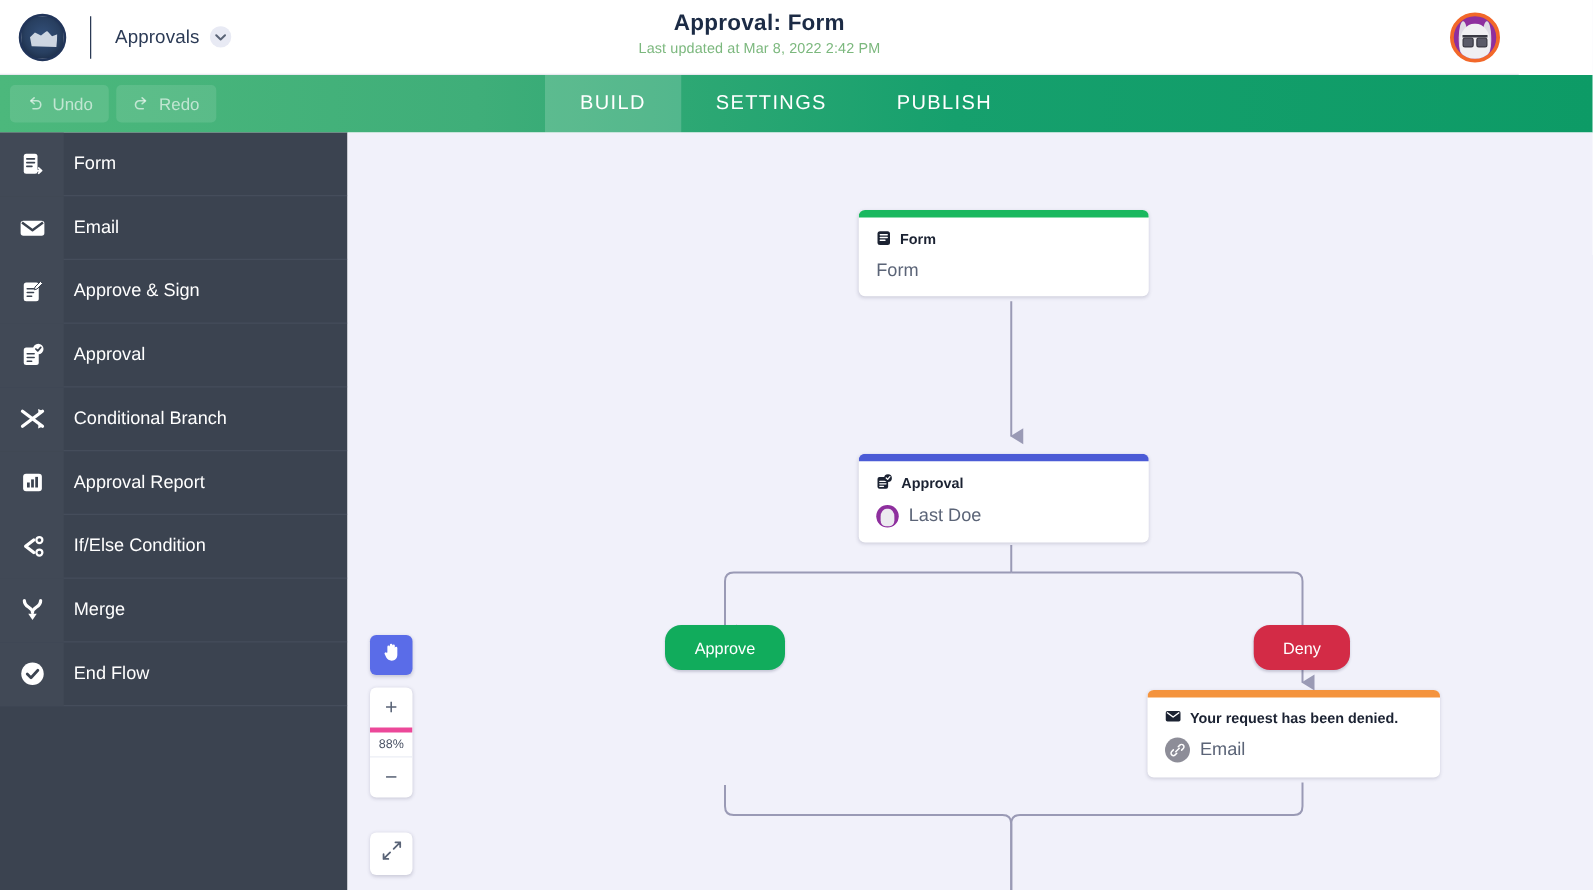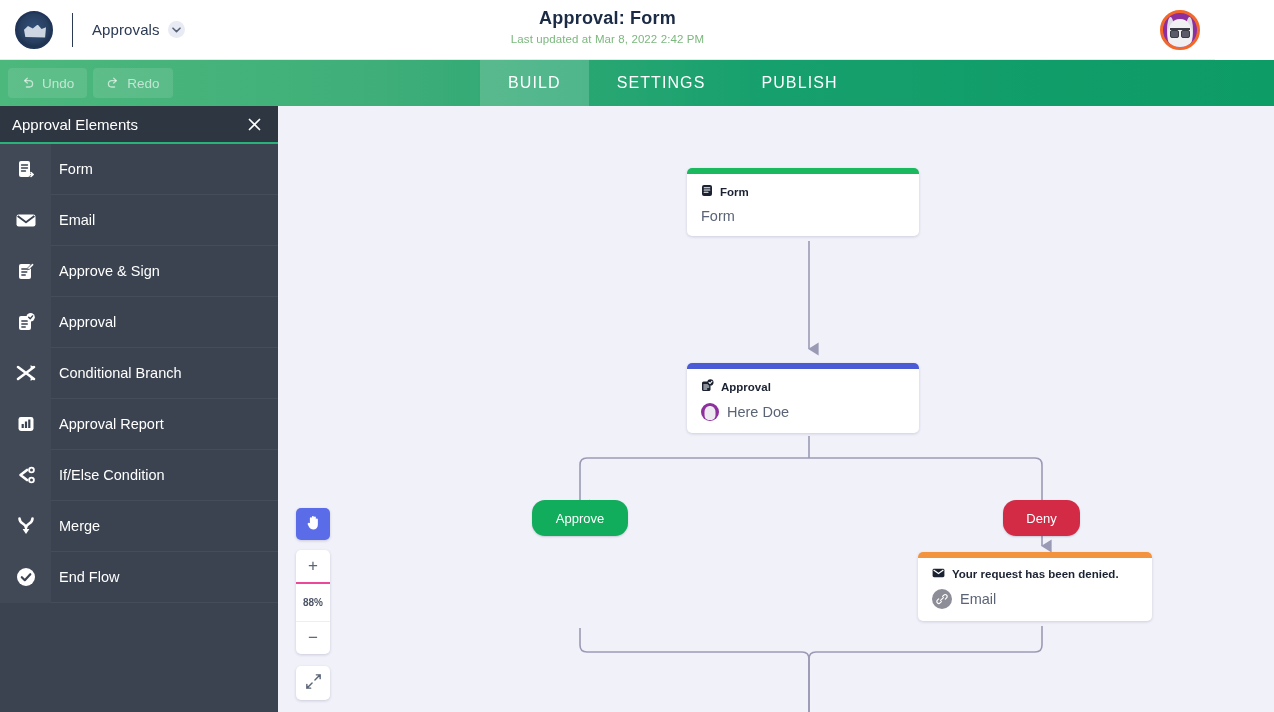--- a/index.html
+++ b/index.html
@@ -113,21 +113,21 @@
   .hist-btn svg { display: block; }
   .nav-tabs {
     position: absolute; left: 436px; top: 0;
     height: 46px; display: flex;
   }
   .nav-tab {
     height: 46px; display: flex; align-items: center; justify-content: center;
     color: #ffffff; font-size: 16px; letter-spacing: 1.1px;
     padding: 0 28px; cursor: pointer;
   }
-  .nav-tab.active { background: rgba(255,255,255,.18); margin-left: 44px; }
+  .nav-tab.active { background: rgba(255,255,255,.18); }
 
   
   .sidebar {
     position: absolute; left: 0; top: 106px;
     width: 278px; height: 606px;
     background: #3b4350;
     overflow: hidden;
   }
   .sb-header {
     height: 38px; background: #2e3642;
@@ -225,23 +225,23 @@
     position: absolute; left: 296px; top: 550px;
     width: 34px; border-radius: 5px; background: #ffffff;
     box-shadow: 0 1px 3px rgba(40,40,80,.18);
     overflow: hidden;
   }
   .zoom-btn {
     height: 32px; display: flex; align-items: center; justify-content: center;
     font-size: 17px; color: #5a6477; cursor: pointer;
   }
   .zoom-level {
-    height: 40px; display: flex; align-items: center; justify-content: center;
-    font-size: 10px; color: #4c5466; font-weight: bold;
-    border-top: 2px solid #ec4899; border-bottom: 1px solid #eceef5;
+    height: 24px; display: flex; align-items: center; justify-content: center;
+    font-size: 10px; color: #4c5466; font-weight: normal;
+    border-top: 4px solid #ec4899; border-bottom: 1px solid #eceef5;
     cursor: default;
   }
   .fit-btn {
     position: absolute; left: 296px; top: 666px;
     width: 34px; height: 34px; border-radius: 5px; background: #ffffff;
     box-shadow: 0 1px 3px rgba(40,40,80,.18);
     display: flex; align-items: center; justify-content: center;
     cursor: pointer;
   }
 </style>
@@ -290,28 +290,20 @@
   </div>
 
   <div class="nav-tabs">
     <div class="nav-tab active">BUILD</div>
     <div class="nav-tab">SETTINGS</div>
     <div class="nav-tab">PUBLISH</div>
   </div>
 </div>
 
 <div class="sidebar">
-  <div class="sb-header">
-    <span class="sb-title">Approval Elements</span>
-    <span class="sb-close">
-      <svg width="15" height="15" viewBox="0 0 15 15">
-          <path d="M2.5 2.5 L12.5 12.5 M12.5 2.5 L2.5 12.5" stroke="#ffffff" stroke-width="1.7" stroke-linecap="round"></path>
-        </svg>
-    </span>
-  </div>
   <div class="sb-list">
 
     <div class="sb-item">
       <span class="sb-icon">
         <svg width="22" height="22" viewBox="0 0 22 22">
             <rect x="4" y="3" width="11" height="16" rx="2" fill="#ffffff"></rect>
             <path d="M6.5 7h6M6.5 10h6M6.5 13h4" stroke="#3b4350" stroke-width="1.4" stroke-linecap="round"></path>
             <path d="M13 16.5h5M16 14.5l2.2 2-2.2 2" stroke="#ffffff" stroke-width="1.6" fill="none" stroke-linecap="round" stroke-linejoin="round"></path>
           </svg>
       </span>
@@ -456,21 +448,21 @@
               <rect x="1" y="2.5" width="8.5" height="9.5" rx="1.6" fill="#1b2232"></rect>
               <path d="M2.8 6h5M2.8 8h5M2.8 10h3" stroke="#ffffff" stroke-width="1" stroke-linecap="round"></path>
               <circle cx="9.4" cy="3.4" r="3.1" fill="#1b2232"></circle>
               <path d="M8 3.4 L9.1 4.5 L10.9 2.3" fill="none" stroke="#ffffff" stroke-width="1.1" stroke-linecap="round" stroke-linejoin="round"></path>
             </svg>
         </span>
         <span>Approval</span>
       </div>
       <div class="node-sub">
         <span class="mini-avatar"></span>
-        <span>Here Doe</span>
+        <span>Last Doe</span>
       </div>
     </div>
   </div>
 
   <div class="pill" style="left:254px; top:394px; width:96px; background:#11ac5c;">Approve</div>
 
   <div class="pill" style="left:725px; top:394px; width:77px; background:#d32b46;">Deny</div>
 
 
   <div class="node" style="left:640px; top:446px; width:234px;">

